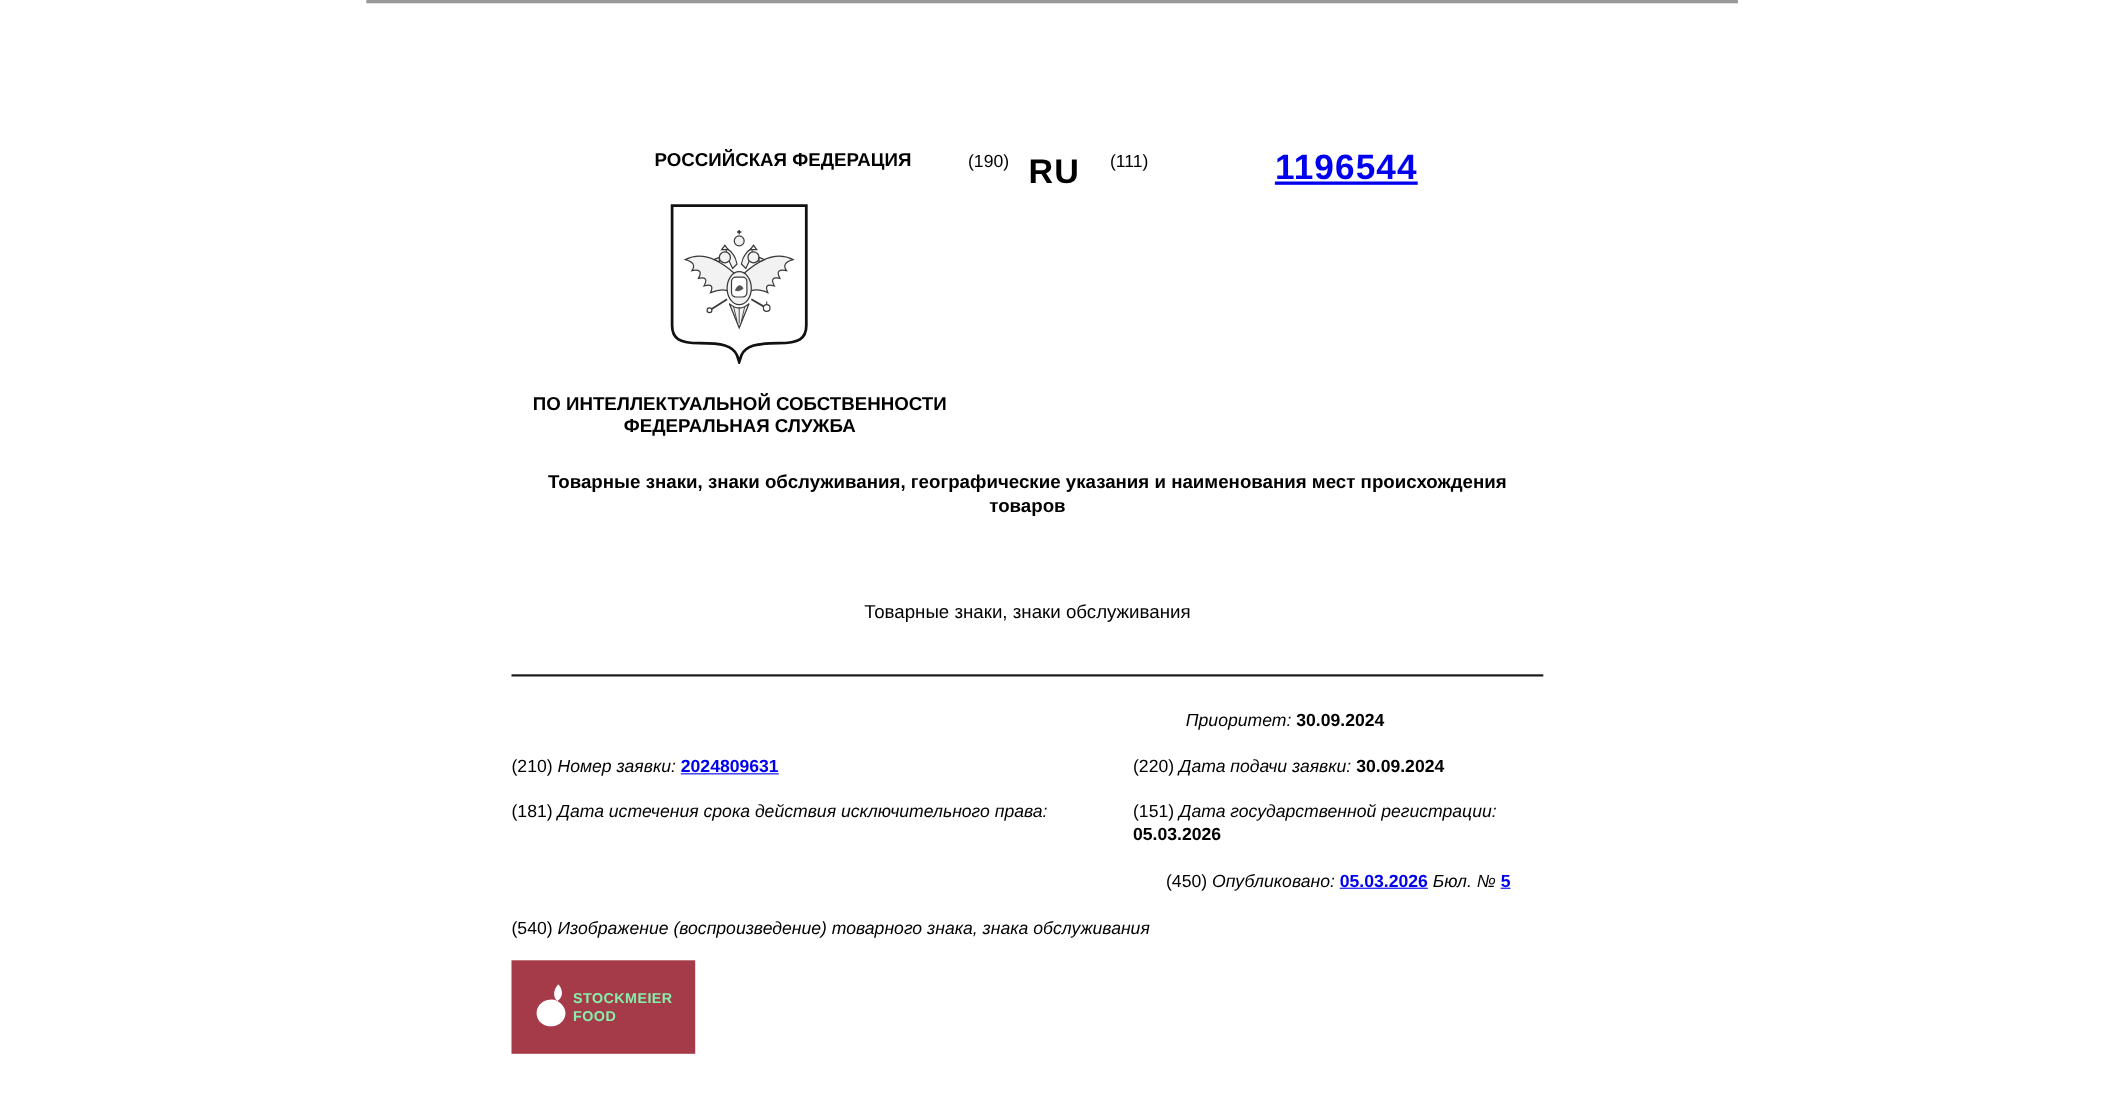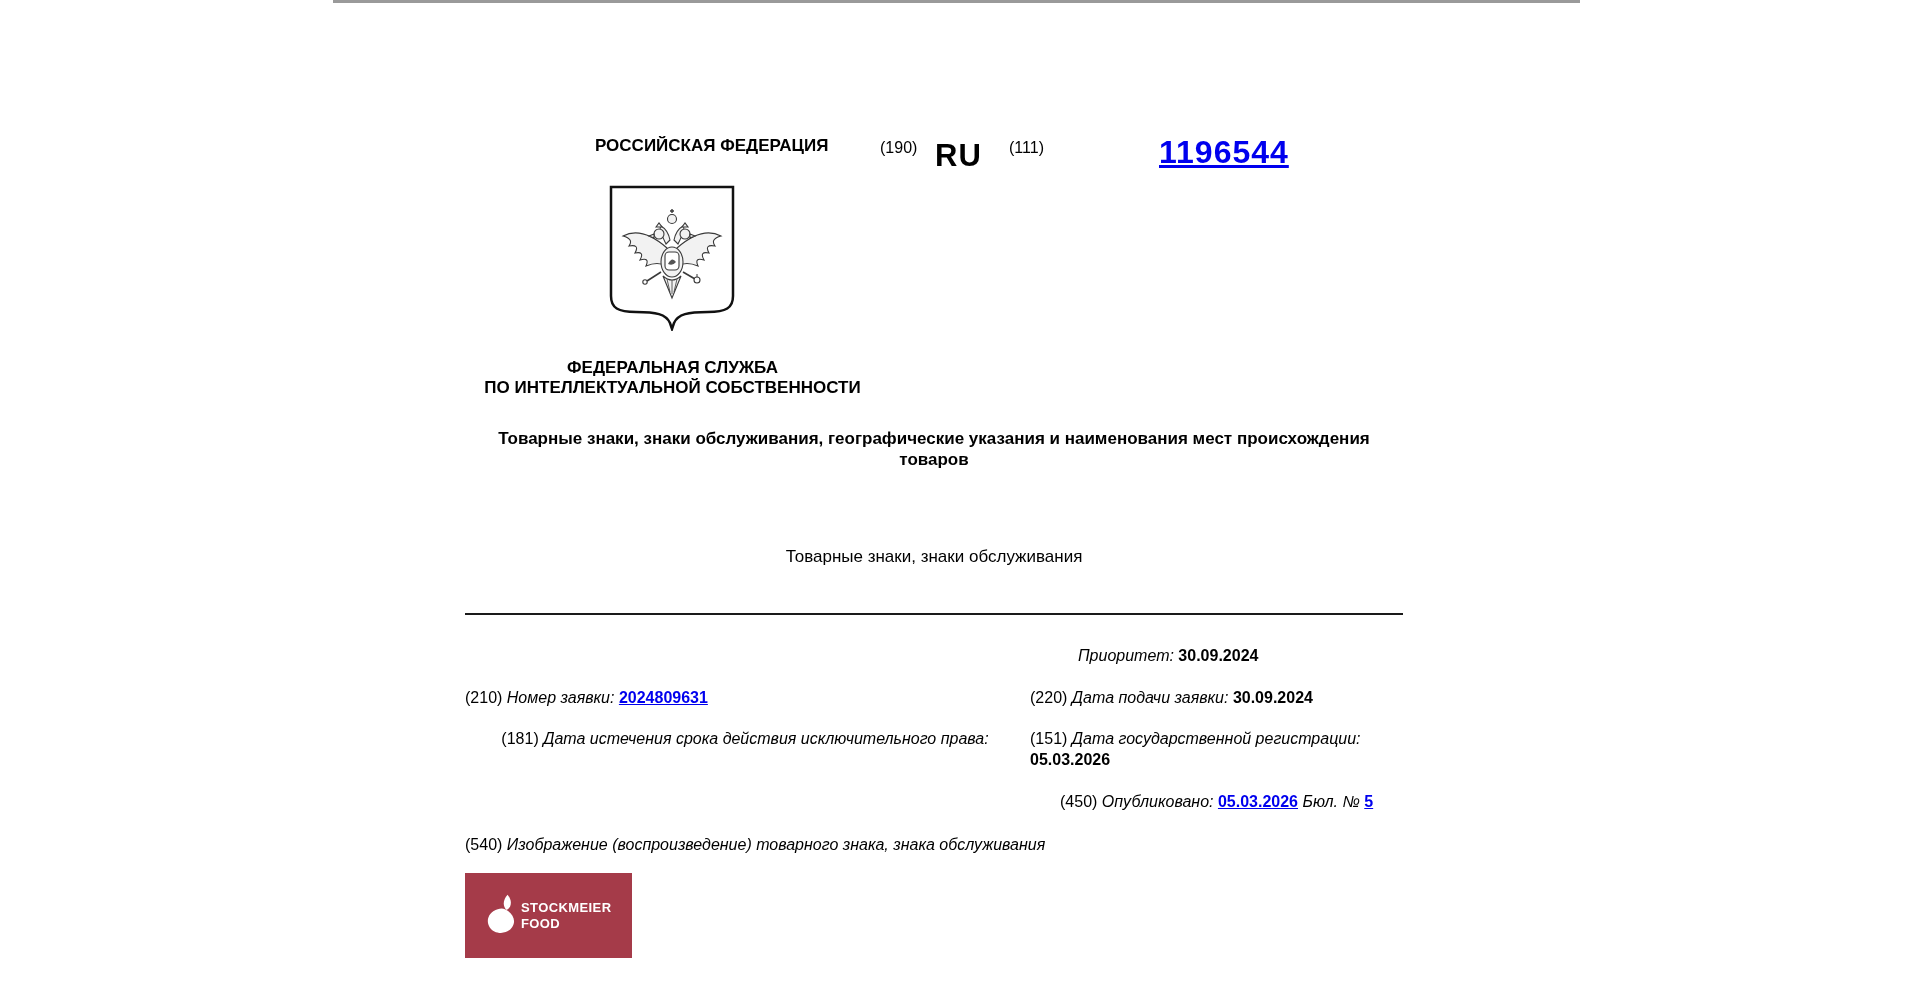--- a/index.html
+++ b/index.html
@@ -67,34 +67,34 @@
   
   .field { font-size: 16px; line-height: 21px; }
   .field .lbl { font-style: italic; }
   .field .val { font-weight: bold; }
   a.lnk { color: #0000ee; font-weight: bold; text-decoration: underline; cursor: pointer; }
 
   .f-reg      { left: 0;   top: 645px; }
   .f-priority { left: 613px; top: 645px; }
   .f-app      { left: 0;   top: 687px; }
   .f-filing   { left: 565px; top: 687px; }
-  .f-expiry   { left: 0;   top: 728px; width: 560px; text-align: center; }
+  .f-expiry   { left: 0;   top: 728px; width: 560px; }
   .f-regdate  { left: 565px; top: 728px; width: 373px; }
   .f-publ     { left: 565px; top: 791px; margin-left: 30px; }
   .f-540      { left: 0;   top: 834px; }
 
   
   .trademark {
     left: 0; top: 873px; width: 167px; height: 85px;
     background: #a53b49;
   }
   .tm-logo { position: absolute; left: 21px; top: 20px; width: 36px; height: 45px; }
   .tm-text {
     position: absolute; left: 56px; top: 27px;
-    color: #ffffff; font-size: 13px; font-weight: bold;
+    color: #86efac; font-size: 13px; font-weight: bold;
     letter-spacing: 0.4px; line-height: 16px;
   }
 </style>
 </head>
 <body>
 
 <div class="top-rule"></div>
 
 <div class="page">
 
@@ -128,22 +128,22 @@
         <path d="M53,88 L39,97" stroke-width="1.6" fill="none"></path>
         <circle cx="37" cy="98" r="2.2" fill="#fff"></circle>
         <path d="M75,88 L87,95" stroke-width="1.6" fill="none"></path>
         <circle cx="89" cy="96" r="3" fill="#fff"></circle>
         <path d="M89,93 V90" stroke-width="1"></path>
       </g>
     </svg>
   </div>
 
   <div class="abs authority">
+    <div>ПО ИНТЕЛЛЕКТУАЛЬНОЙ СОБСТВЕННОСТИ</div>
     <div>ФЕДЕРАЛЬНАЯ СЛУЖБА</div>
-    <div>ПО ИНТЕЛЛЕКТУАЛЬНОЙ СОБСТВЕННОСТИ</div>
   </div>
 
   <div class="abs doc-type">Товарные знаки, знаки обслуживания, географические указания и наименования мест происхождения товаров</div>
 
 
   <div class="abs section-title">Товарные знаки, знаки обслуживания</div>
 
   <div class="abs rule"></div>
 
 

